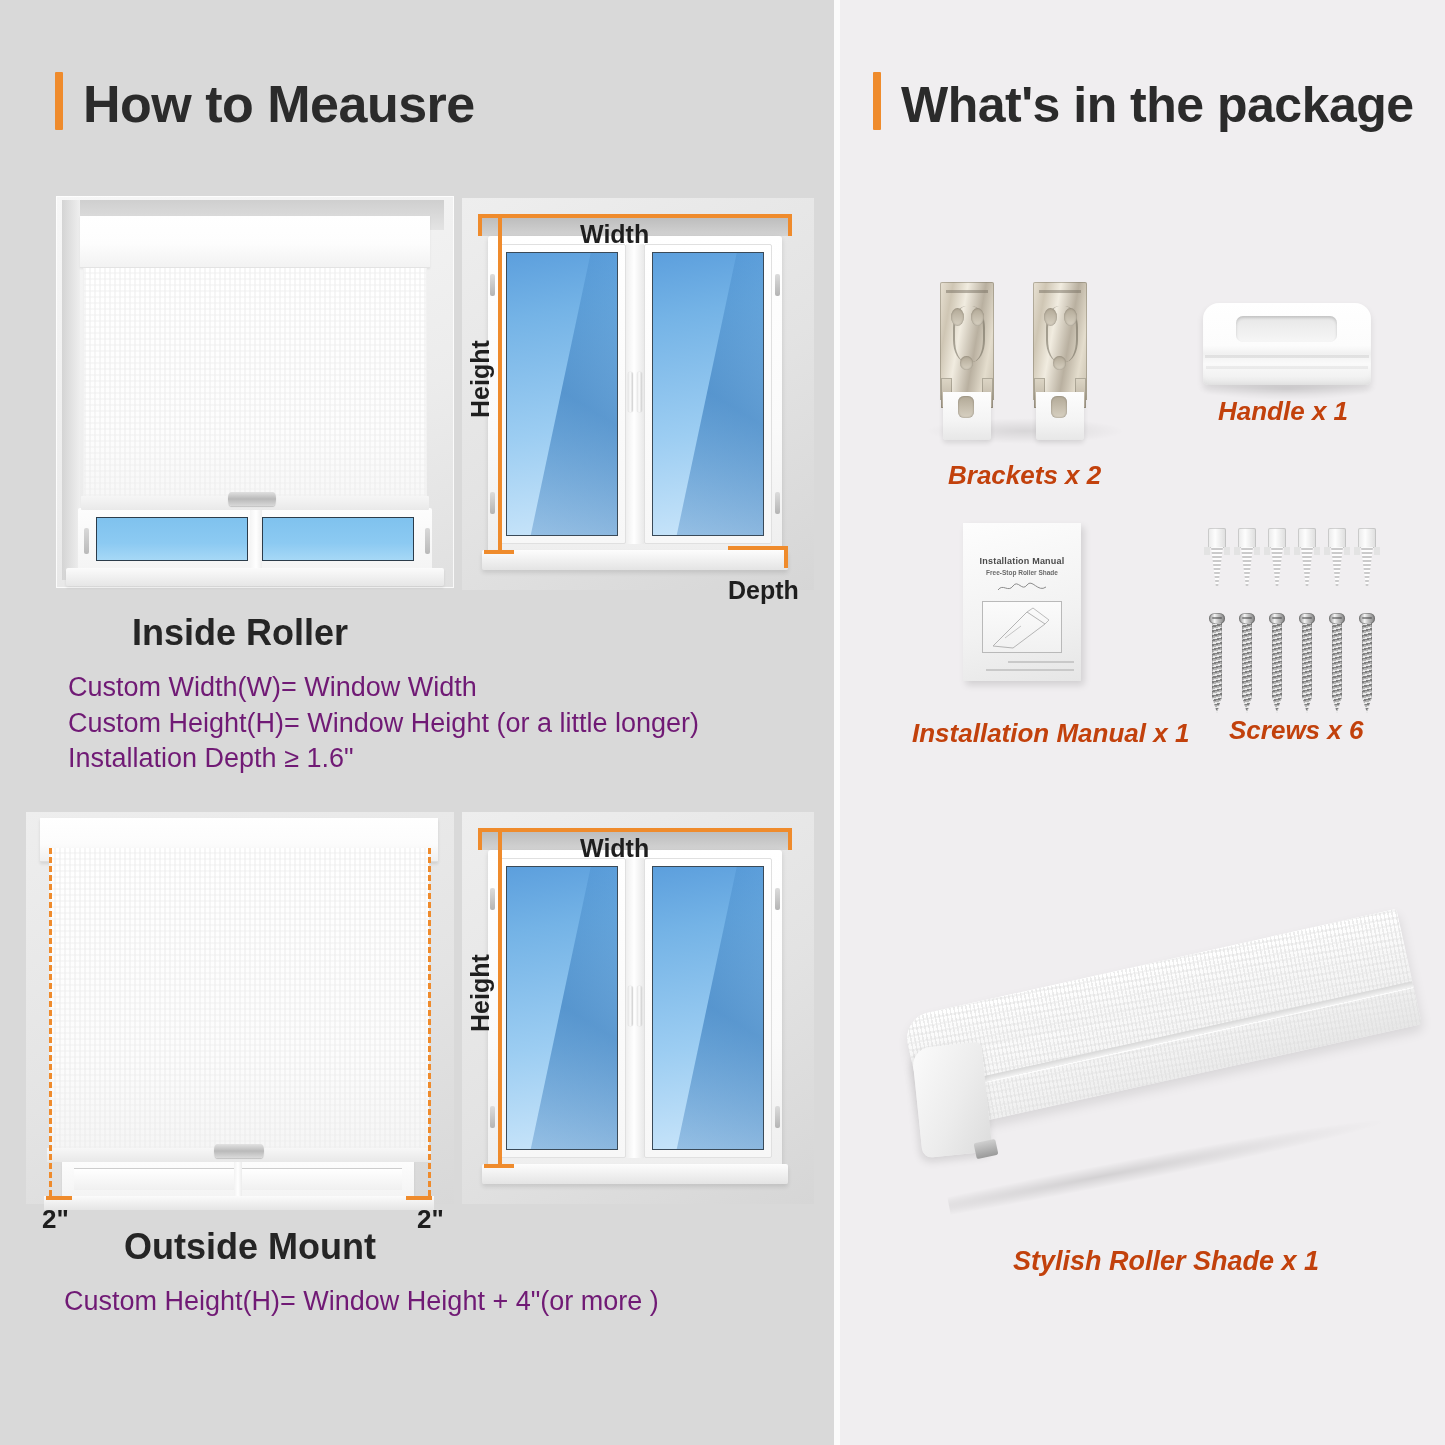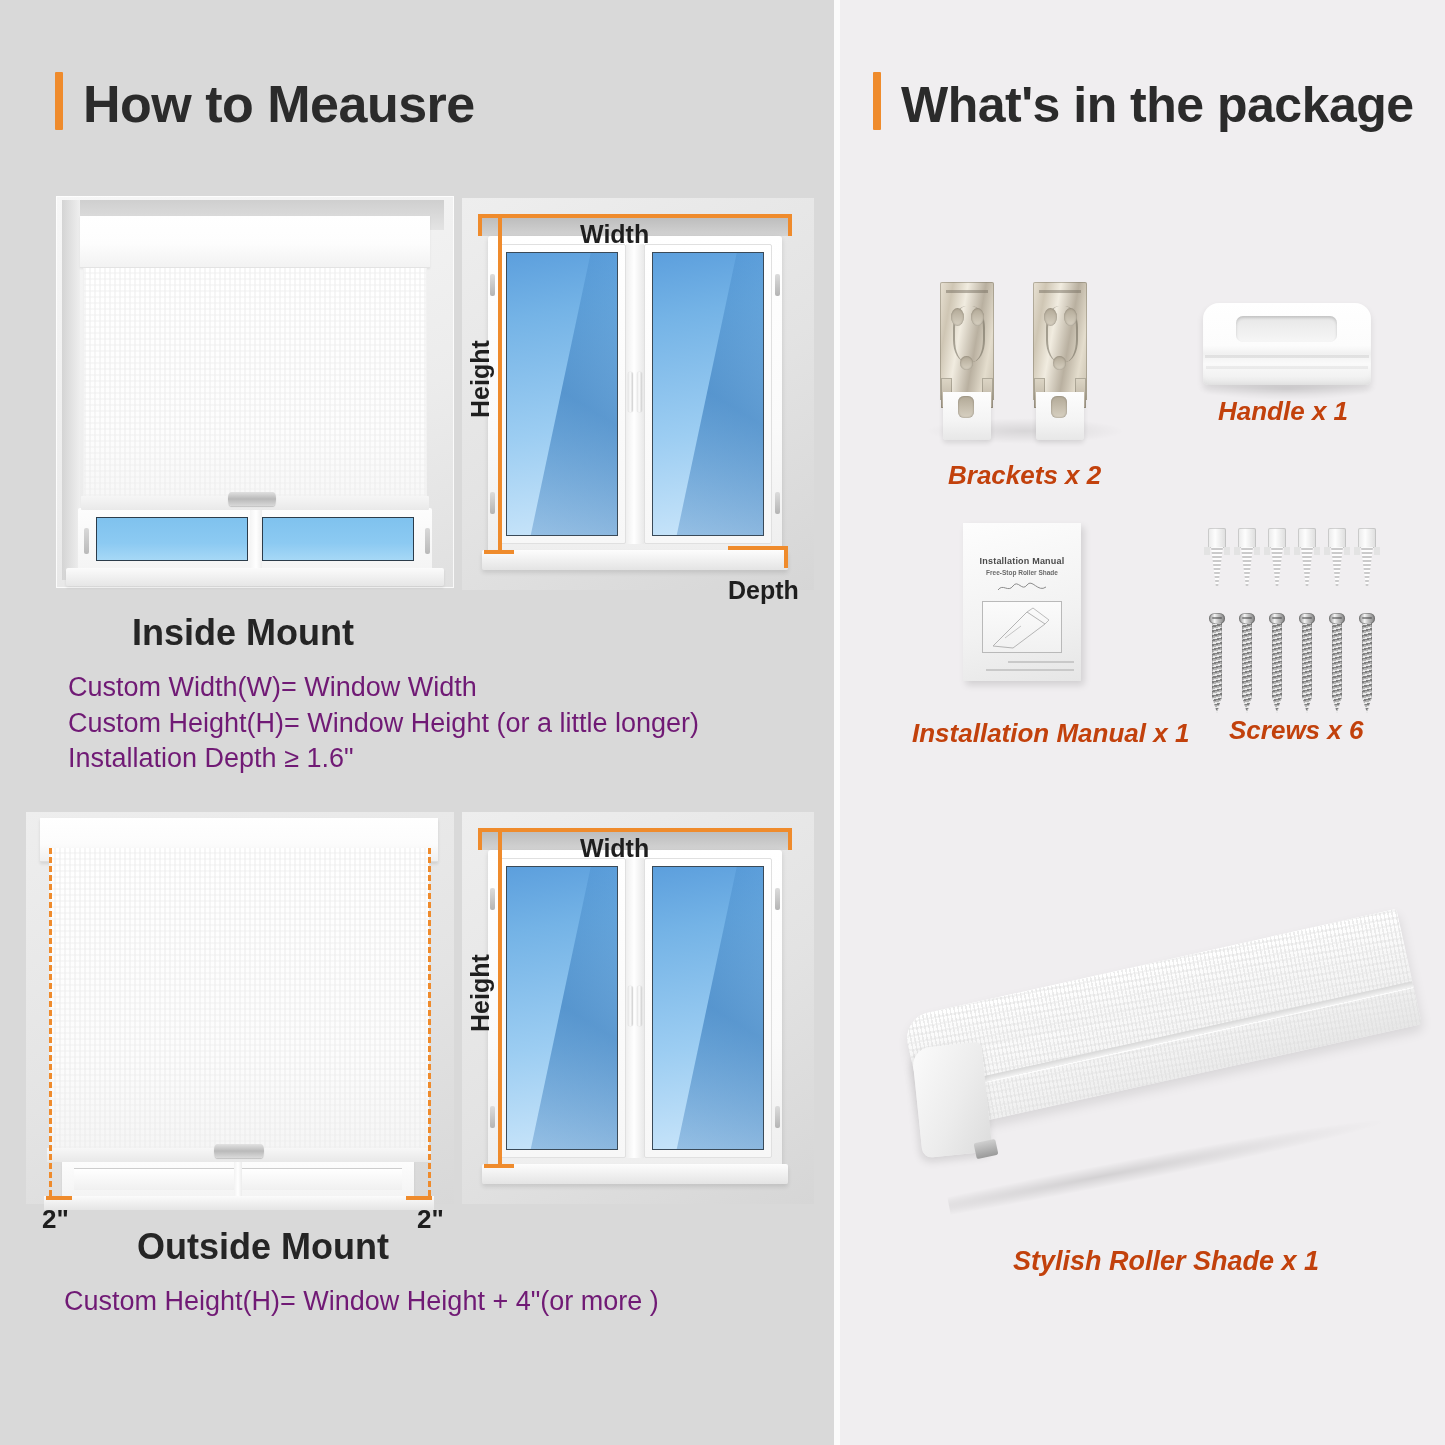--- a/index.html
+++ b/index.html
@@ -45,21 +45,21 @@
   #heading-left{ left:55px; top:72px; }
   #heading-right{ left:873px; top:72px; }
   #heading-right .heading-text{ font-size:50px; }
 
   
   .mount-title{
     position:absolute; font-size:36px; font-weight:bold; color:#252525;
     white-space:nowrap;
   }
   #inside-title{ left:132px; top:612px; }
-  #outside-title{ left:137px; top:1226px; }
+  #outside-title{ left:124px; top:1226px; }
 
   .spec-list{ position:absolute; }
   .spec-line{
     font-size:27px; color:#701a75; line-height:1.32; white-space:nowrap;
   }
   #inside-specs{ left:68px; top:670px; }
   #outside-specs{ left:64px; top:1284px; }
 
   
   .wallbox{
@@ -516,21 +516,21 @@
     <div class="om om-h" style="left:22px;  top:352px; width:30px;"></div>
 
     <div class="om om-h" style="left:266px; top:348px; width:60px;"></div>
     <div class="om om-v" style="left:322px; top:348px; height:22px;"></div>
 
     <div class="dim-label" style="left:118px; top:22px;">Width</div>
     <div class="dim-label vert" style="left:4px; top:220px;">Height</div>
     <div class="dim-label" style="left:266px; top:378px;">Depth</div>
   </div>
 
-  <div class="mount-title" id="inside-title">Inside Mount</div>
+  <div class="mount-title" id="inside-title">Inside Roller</div>
   <div class="spec-list" id="inside-specs">
     <div class="spec-line">Custom Width(W)= Window Width</div>
     <div class="spec-line">Custom Height(H)= Window Height (or a little longer)</div>
     <div class="spec-line">Installation Depth ≥ 1.6"</div>
   </div>
 
   <div id="om-wall"></div>
   <div id="om-headrail"></div>
   <div id="om-fabric"></div>
   <div id="om-winframe"></div>

